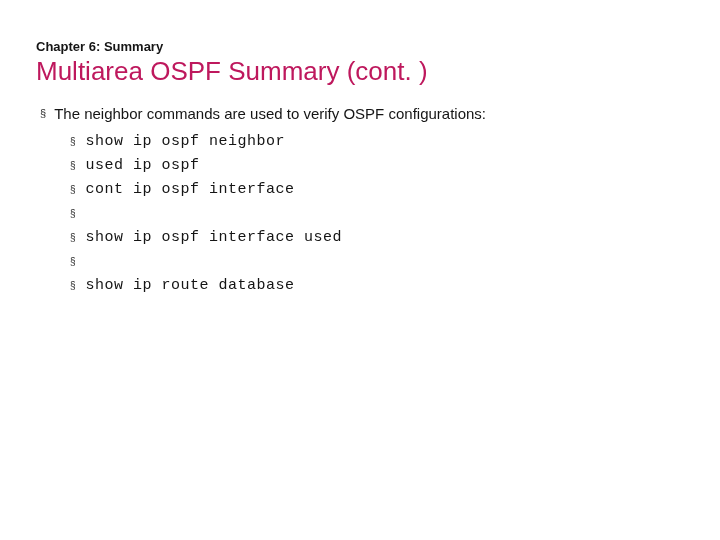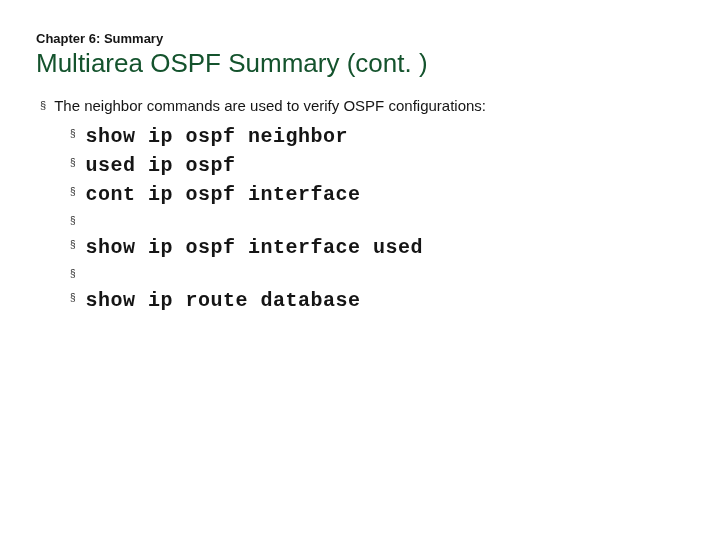--- a/index.html
+++ b/index.html
@@ -1,25 +1,25 @@
 <!DOCTYPE html>
 <html><head>
 <meta charset="utf-8">
 <style>
   * { margin: 0; padding: 0; box-sizing: border-box; }
   html, body { width: 720px; height: 540px; background: #ffffff; font-family: Arial, Helvetica, sans-serif; color: #151515; }
-  .page { padding: 31px 36px; }
+  .page { padding: 39px 36px; }
   .chapter-label { font-size: 13px; font-weight: 700; margin-bottom: 2px; }
-  .title { font-size: 26px; font-weight: 400; color: #14532d; margin-bottom: 18px; }
+  .title { font-size: 26px; font-weight: 400; color: #be185d; margin-bottom: 18px; }
   .intro-row { display: flex; align-items: flex-start; gap: 8px; font-size: 15px; margin-bottom: 10px; margin-left: 4px; }
   .bullet { font-size: 11px; line-height: 1.6; color: #2b2b2b; }
   .cmd-list { margin-left: 34px; }
   .cmd-row { display: flex; align-items: flex-start; gap: 10px; margin-bottom: 6px; }
   .cmd-bullet { font-size: 10px; line-height: 1.8; color: #2b2b2b; }
-  .cmd-text { font-family: "Courier New", Courier, monospace; font-size: 20px; font-weight: 700; letter-spacing: 0.5px; }
+  .cmd-text { font-family: "Courier New", Courier, monospace; font-size: 15px; font-weight: 400; letter-spacing: 0.5px; }
 </style>
 </head>
 <body>
 
 <div class="page">
 
   <div class="chapter-label">Chapter 6: Summary</div>
   <div class="title">Multiarea OSPF Summary (cont. )</div>
 
   <div class="intro-row">

